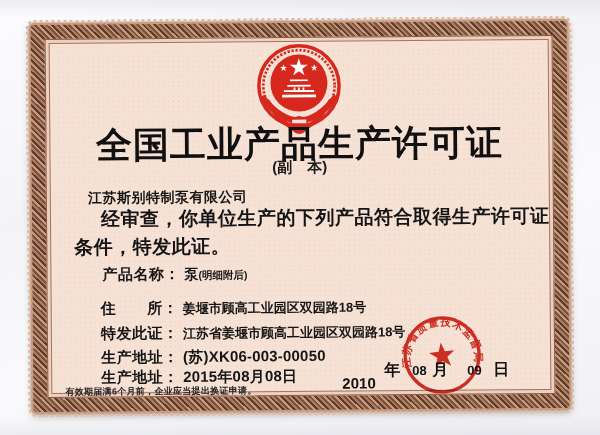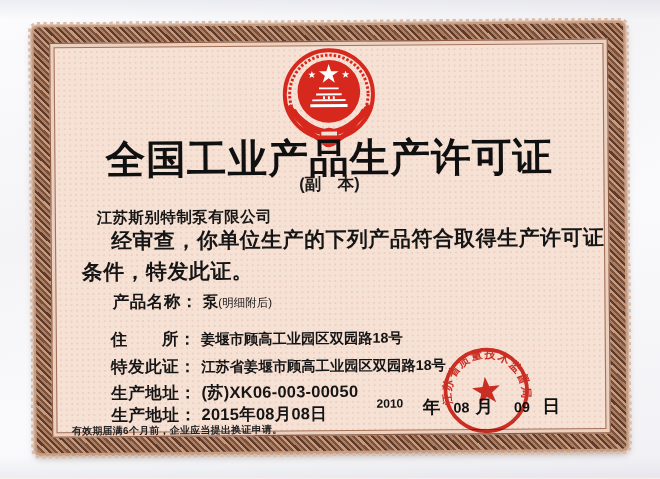--- a/index.html
+++ b/index.html
@@ -60,37 +60,37 @@
   }
   .stmt2{
     position:absolute;left:44px;top:212px;
     font-size:19px;font-weight:900;letter-spacing:.5px;
   }
 
   .row{position:absolute;white-space:nowrap;}
   .row .lbl{font-size:15px;font-weight:900;letter-spacing:.5px;}
   .row .val{font-size:13px;font-weight:700;}
   .row .val-big{font-size:14px;font-weight:800;}
-  .row .val-sub{font-size:10.5px;font-weight:400;}
+  .row .val-sub{font-size:10.5px;font-weight:700;}
   .row .val-code{font-size:15px;font-weight:800;letter-spacing:.2px;}
 
   .r-product{left:72px;top:243px;}
   .r-addr{left:70px;top:277px;}
   .r-prod-addr{left:70px;top:302px;}
   .r-certno{left:70px;top:326px;}
   .r-valid{left:70px;top:346px;}
 
   .note{
     position:absolute;left:34px;top:363px;
     font-size:9px;font-weight:700;color:#222;letter-spacing:.3px;
   }
 
   
   .d{position:absolute;font-weight:800;color:#111;white-space:nowrap;}
-  .d-num{font-size:11px;}
+  .d-num{font-size:15px;margin-top:13px;}
   .d-num-sm{font-size:13px;}
   .d-unit{font-size:16px;font-weight:900;}
   .d-year{left:311px;top:341px;}
   .d-year-u{left:353px;top:340px;}
   .d-month{left:381px;top:343px;}
   .d-month-u{left:401px;top:340px;}
   .d-day{left:436px;top:343px;}
   .d-day-u{left:462px;top:340px;}
 
   

